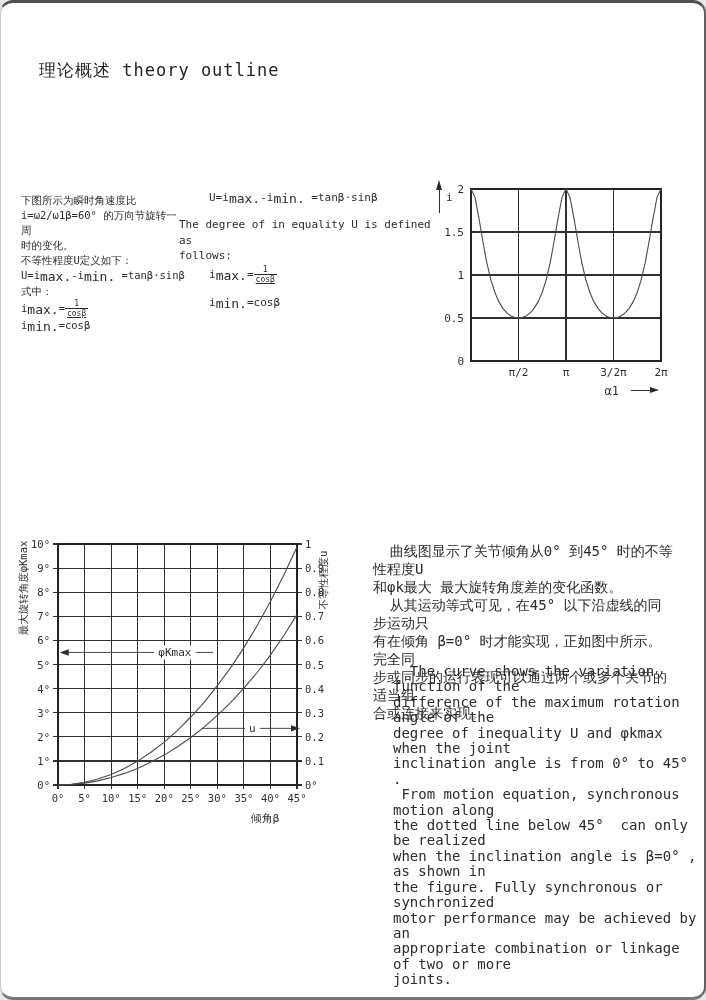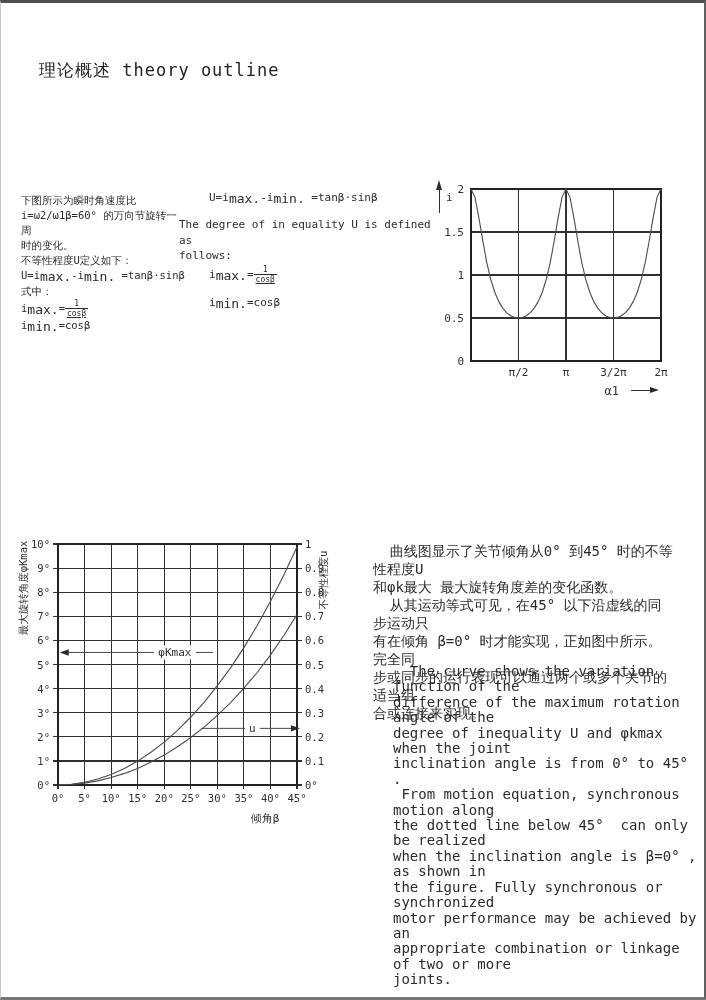--- a/index.html
+++ b/index.html
@@ -3,20 +3,21 @@
 <meta charset="utf-8">
 <style>
   html,body{margin:0;padding:0;background:#e8e8e8;}
   .page{
     position:relative;width:706px;height:1000px;background:#ffffff;
     box-sizing:border-box;overflow:hidden;
     border-top:3px solid #4f4f4f;border-right:2px solid #606060;
     border-bottom:3px solid #787878;border-left:1px solid #c9c9c9;
     font-family:"DejaVu Sans Mono","Liberation Mono",monospace;
     color:#2b2b2b;
+    border-radius:13px;
   }
   .abs{position:absolute;}
   .title{
     left:38px;top:56px;font-size:17px;font-weight:normal;margin:0;
     letter-spacing:1px;color:#222;white-space:pre;
   }
   .txt{white-space:pre-wrap;margin:0;}
   .cn-intro{left:20px;top:190px;width:162px;font-size:10.5px;line-height:15px;}
   .cn-intro .blk{margin:0;}
   .en-intro{left:178px;top:185px;width:252px;font-size:11px;line-height:15.3px;}

